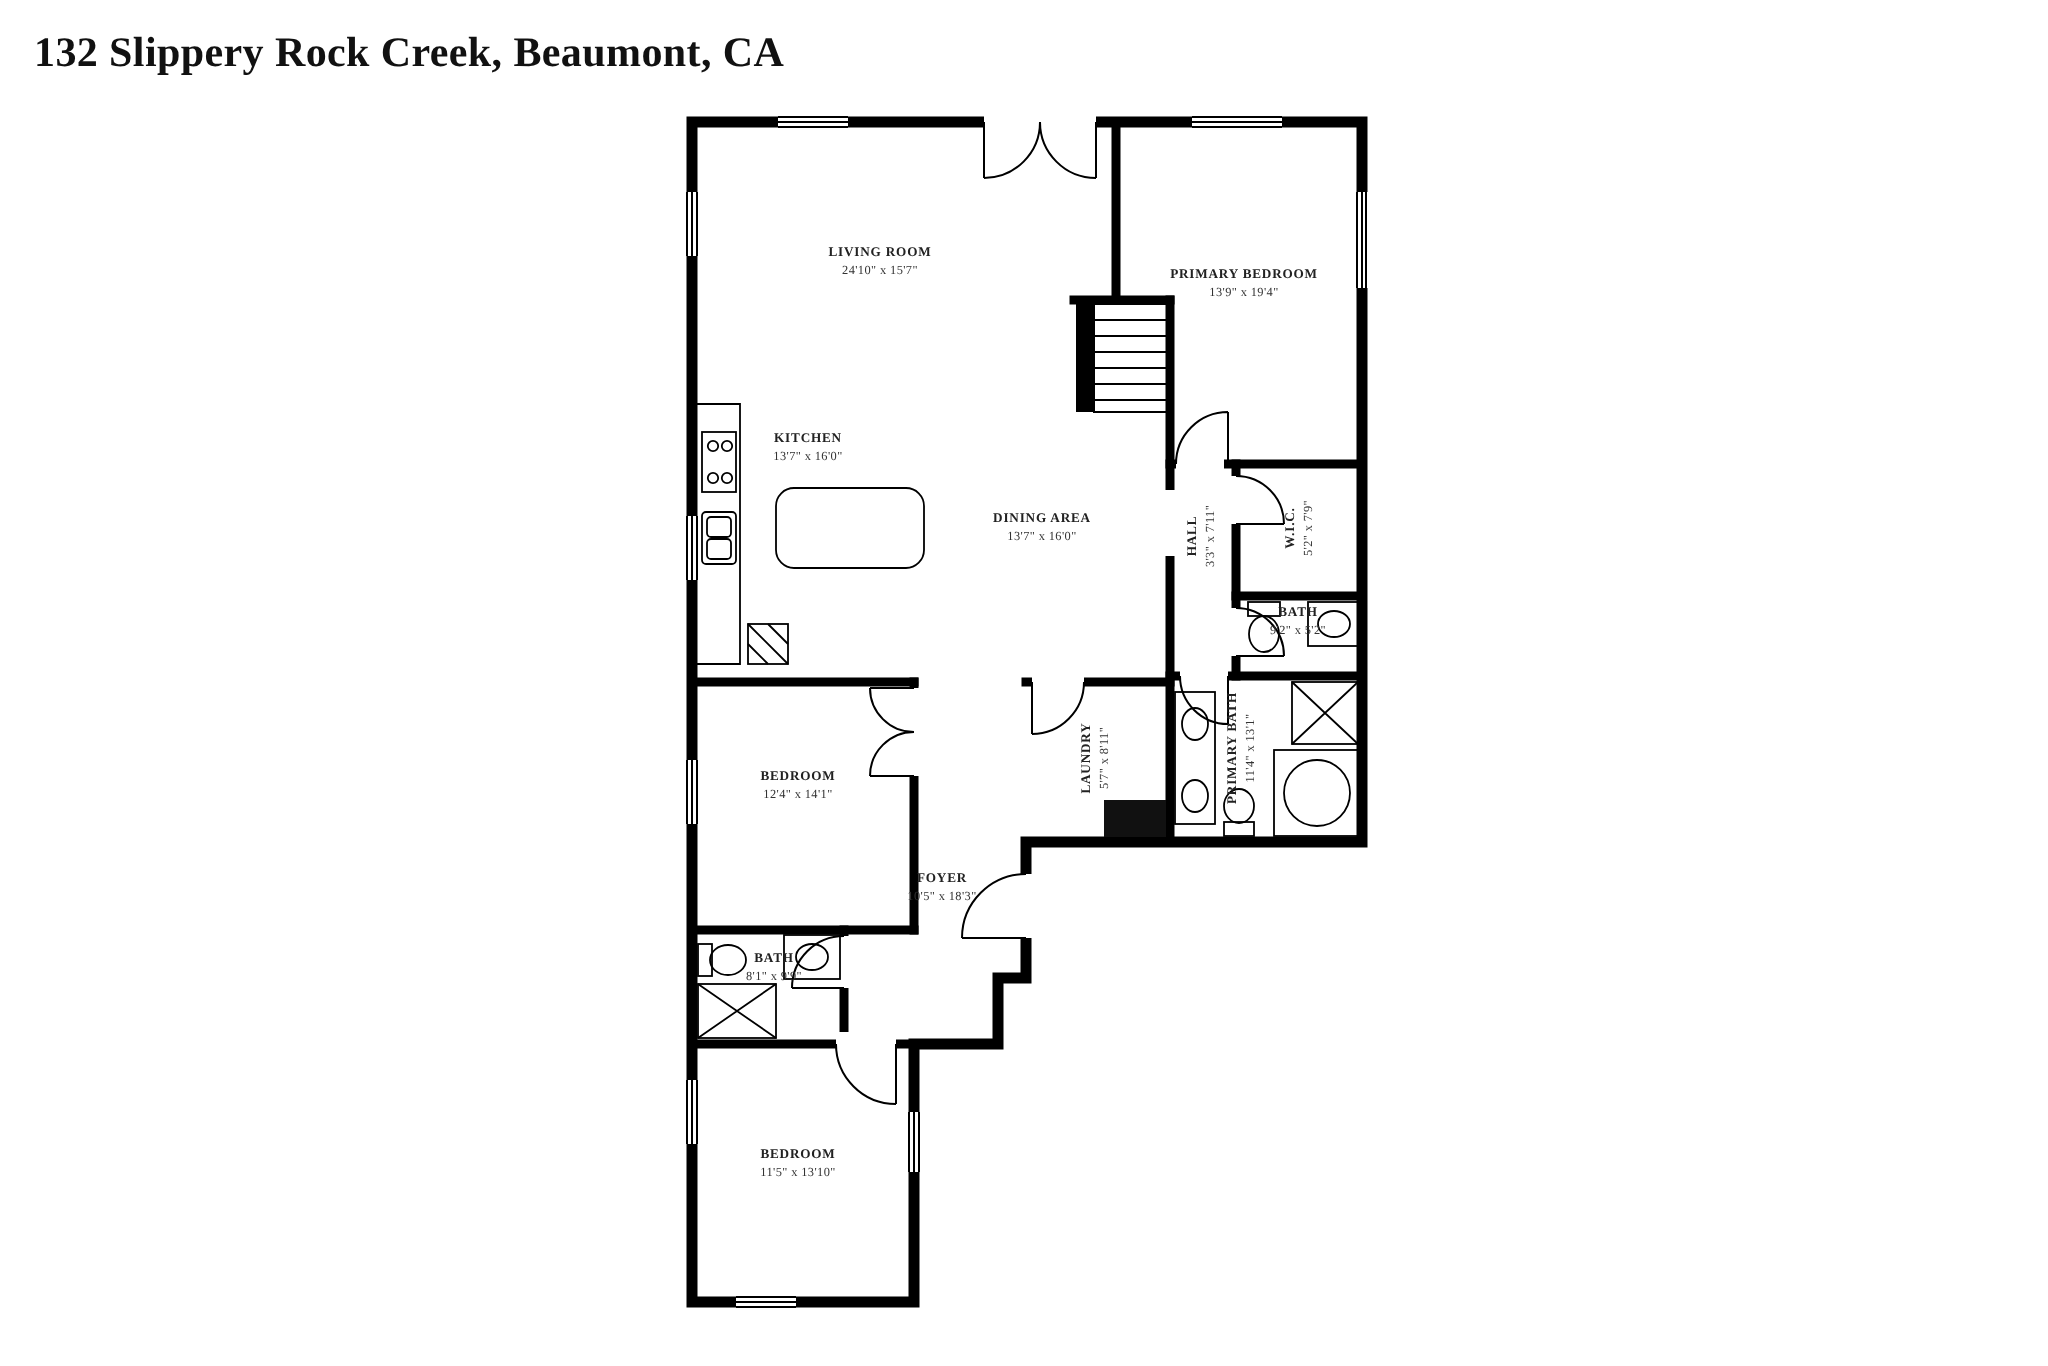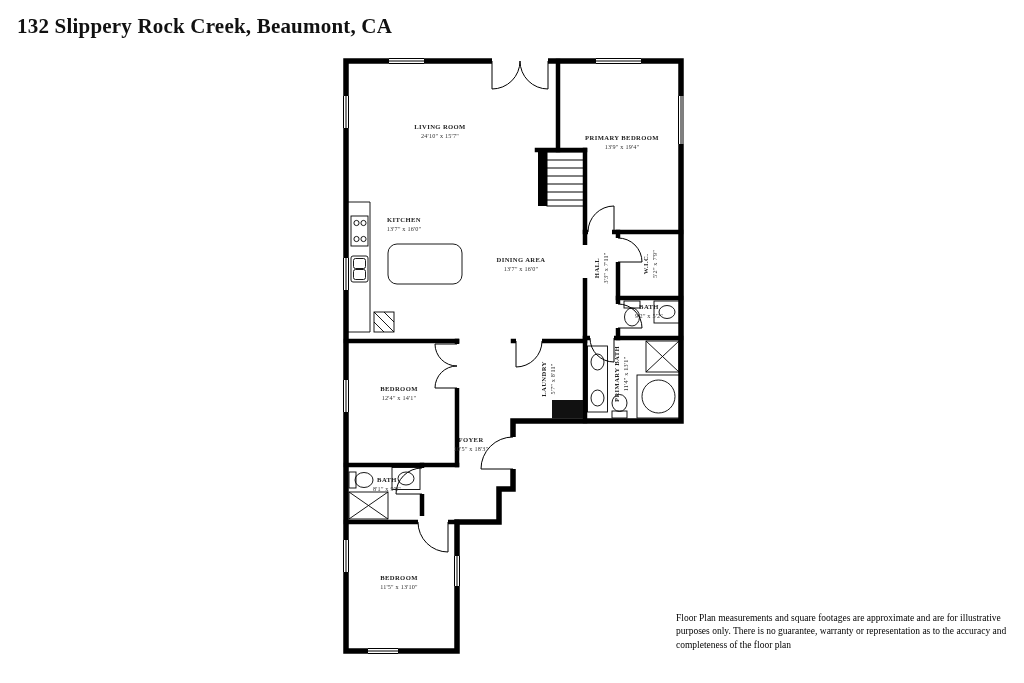--- a/index.html
+++ b/index.html
@@ -218,15 +218,14 @@
   </div>
   <div class="room-label" style="left:387px;top:484px">
     <div class="room-name">BATH</div>
     <div class="room-dims">8'1" x 9'9"</div>
   </div>
   <div class="room-label" style="left:399px;top:582px">
     <div class="room-name">BEDROOM</div>
     <div class="room-dims">11'5" x 13'10"</div>
   </div>
 
-  <div class="disclaimer">Floor Plan measurements and square footages are approximate and are for illustrative purposes only. There is no guarantee, warranty or representation as to the accuracy and completeness of the floor plan</div>
 
 </div>
 
 </body></html>

